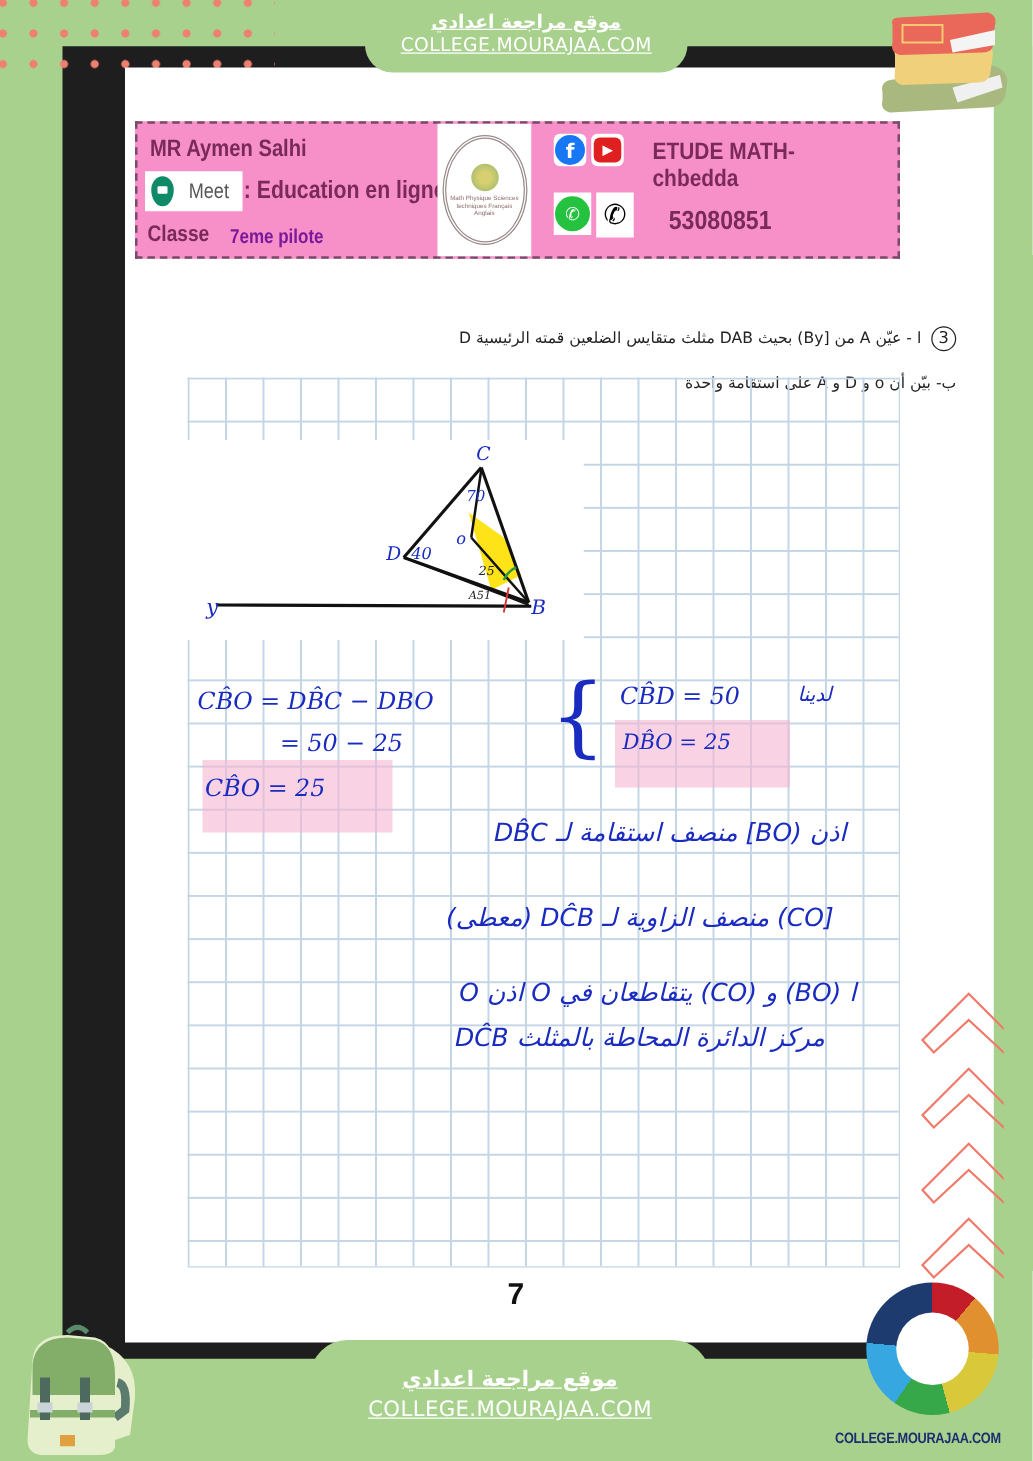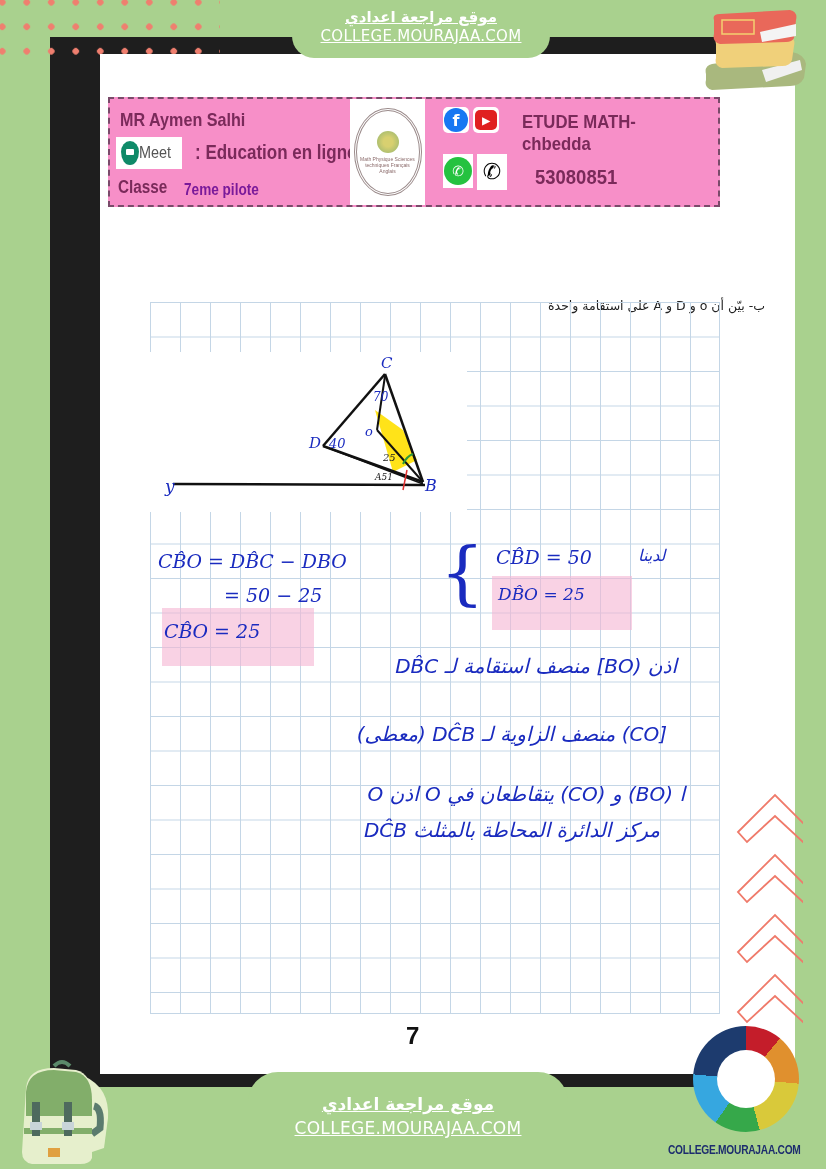--- a/index.html
+++ b/index.html
@@ -54,21 +54,21 @@
   .bottom-banner .banner-ar { font-size: 17px; line-height: 24px; }
   .bottom-banner .banner-en { font-size: 17px; line-height: 24px; }
 
   
   .header-card {
     position: absolute; left: 8px; top: 43px; width: 612px; height: 110px;
     background: #f78fc8;
     border: 2px dashed #7a4a6a;
   }
   .hc-name { position:absolute; left: 10px; top: 10px; font-size: 19px; font-weight: bold; color:#7a2a5a; transform: scaleX(0.85); transform-origin: left; }
-  .hc-meet { position:absolute; left: 6px; top: 38px; height: 32px; background:#fff; padding: 3px 5px; display:flex; align-items:center; gap:0; }
+  .hc-meet { position:absolute; left: 6px; top: 38px; height: 32px; background:#fff; padding: 3px 5px; display:flex; align-items:center; gap:12px; }
   .meet-icon { width: 18px; height: 24px; background: #0f8a68; border-radius: 50% 50% 50% 50%/45% 45% 55% 55%; position: relative; }
   .meet-icon::after { content:""; position:absolute; left:5px; top:8px; width:8px; height:6px; background:#fff; border-radius:1px; }
   .meet-label { font-size: 17px; color:#555; transform: scaleX(0.85); transform-origin:left; }
   .hc-edu { position:absolute; left: 85px; top: 42px; font-size: 20px; font-weight: bold; color:#7a2a5a; transform: scaleX(0.85); transform-origin:left; }
   .hc-classe { position:absolute; left: 8px; top: 78px; font-size: 18px; font-weight:bold; color:#7a2a5a; transform: scaleX(0.85); transform-origin:left; }
   .hc-classval { position:absolute; left: 74px; top: 82px; font-size: 16px; font-weight:bold; color:#7a1a9a; transform: scaleX(0.85); transform-origin:left; }
   .hc-logo { position:absolute; left: 240px; top: 0; width: 75px; height: 106px; background:#fff; display:flex; align-items:center; justify-content:center; }
   .stamp { width: 68px; height: 88px; border: 3px double #9a8a8a; border-radius: 50%; display:flex; align-items:center; justify-content:center; flex-direction:column; color:#8a6a6a; font-size:5px; text-align:center; }
   .stamp .tree { width: 22px; height: 22px; border-radius: 50%; background: radial-gradient(circle, #d8d070 30%, #b0c070 70%); margin-bottom:3px; }
   .hc-social { position:absolute; left: 333px; top: 8px; display:flex; gap:4px; }
@@ -164,20 +164,24 @@
 
     <div class="hc-contact">
       <div class="wa">
           <span>✆</span>
         </div>
       <div class="phone">✆</div>
     </div>
     <div class="hc-phone">53080851</div>
   </div>
 
+  <div class="exo" style="top:207px;">
+    <span class="num">3</span>
+    <span>ا - عيّن A من [By) بحيث DAB مثلث متقايس الضلعين قمته الرئيسية D</span>
+  </div>
   <div class="exo" style="top:244px;">
     <span>ب- بيّن أن o و D و A على استقامة واحدة</span>
   </div>
 
   <div class="grid"></div>
 
   <div class="fig-white">
     <svg width="322" height="160" viewBox="0 0 322 160">
       <polygon points="230,58 258,78 272,108 248,120" fill="#ffe000" opacity="0.9"></polygon>
       <line x1="28" y1="132" x2="280" y2="133" stroke="#111" stroke-width="2.5"></line>

